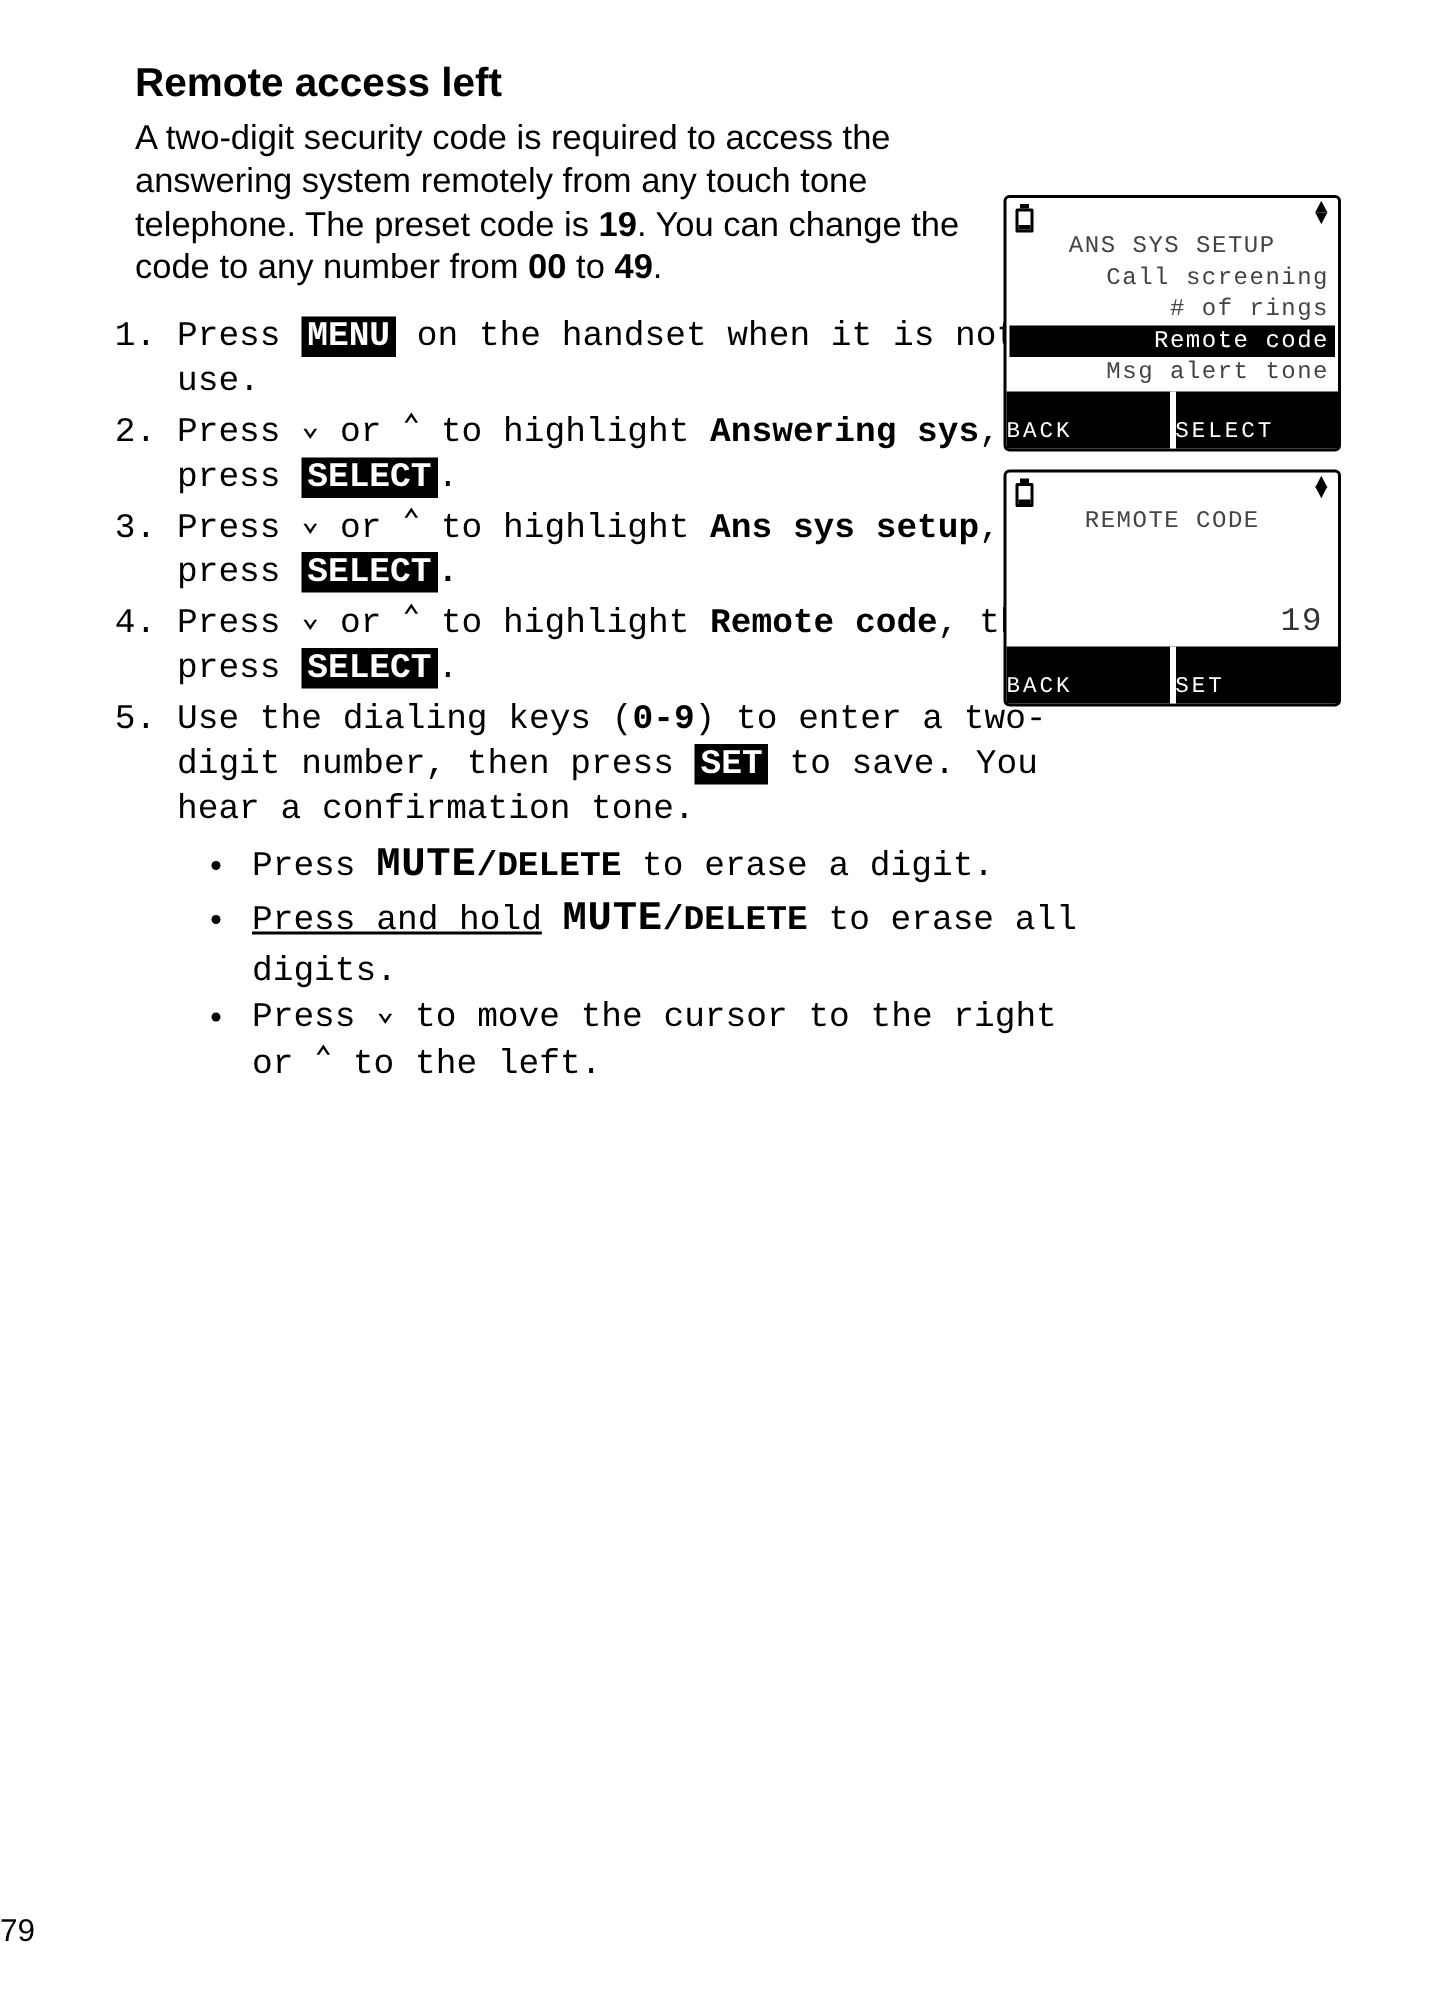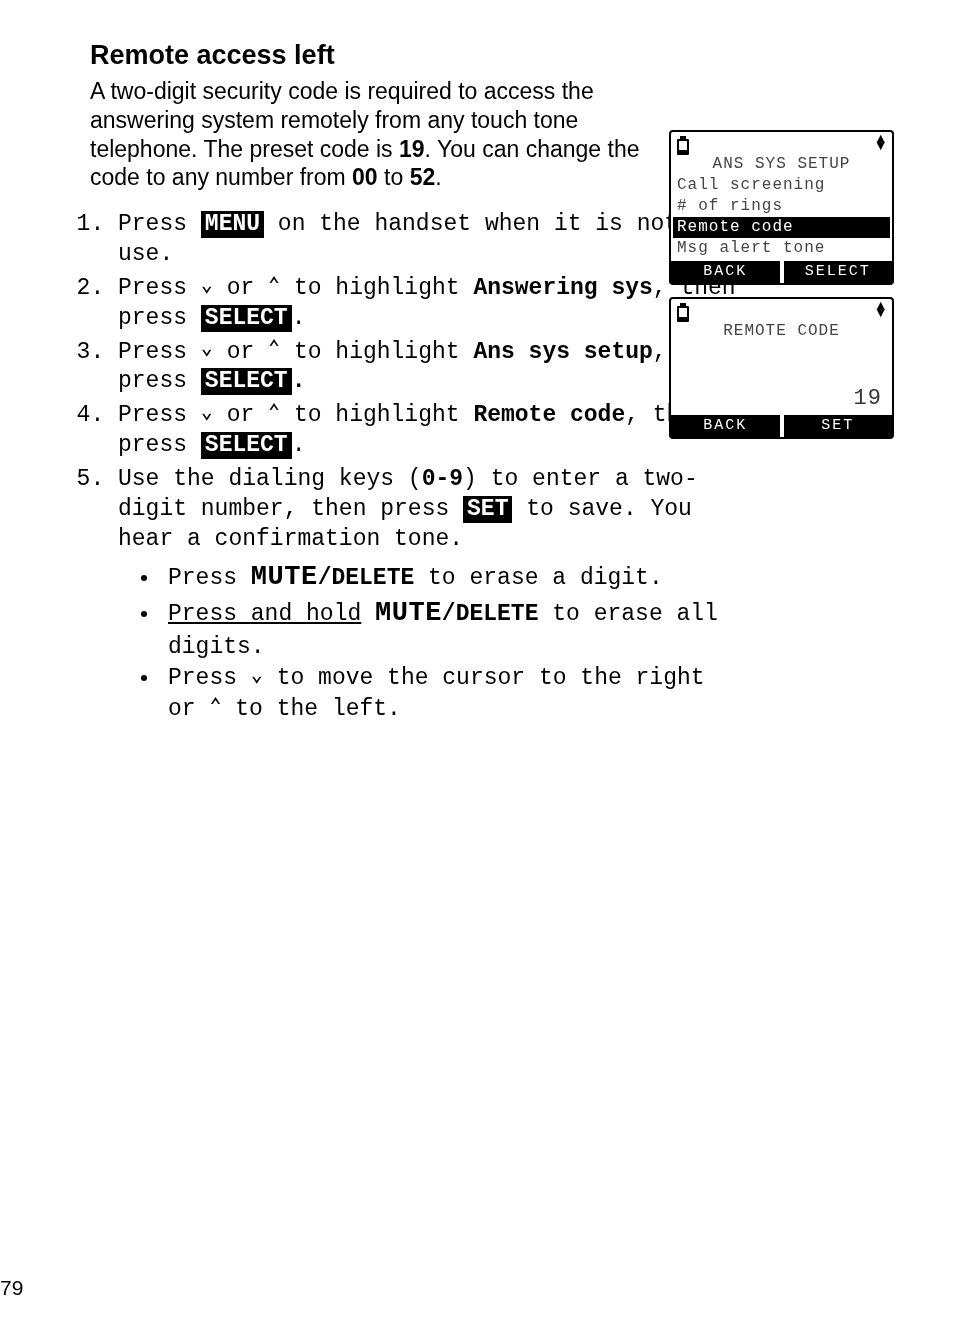--- a/index.html
+++ b/index.html
@@ -148,38 +148,38 @@
     flex-direction: column;
     align-items: center;
     line-height: 7px;
     font-size: 14px;
     color: #000;
   }
   .lcd-line {
     padding: 1px 2px;
     white-space: pre;
     min-height: 19px;
+    text-align: right;
   }
   .lcd-line.center { text-align: center; }
   .lcd-line.highlight {
     background: #000;
     color: #fff;
     margin: 0 -2px;
     padding: 1px 4px;
   }
   .lcd-softkeys {
     display: flex;
     margin: 2px -4px 0 -4px;
   }
   .softkey {
     flex: 1;
     background: #000;
     color: #fff;
-    text-align: center;
-    padding: 2px 0 3px 0;
+    padding: 18px 0 3px 0;
     font-family: "Courier New", monospace;
     letter-spacing: 2px;
     font-size: 15px;
   }
   .softkey + .softkey {
     border-left: 4px solid #fff;
   }
   .lcd-value {
     text-align: right;
     padding: 4px 6px 2px 0;
@@ -198,21 +198,21 @@
     font-size: 21px;
   }
 </style>
 </head>
 <body>
 
 <div class="page">
   <h2>Remote access left</h2>
 
   <p class="intro">
-    <span>A two-digit security code is required to access the answering system remotely from any touch tone telephone. The preset code is </span><span class="bold">19</span><span>. You can change the code to any number from </span><span class="bold">00</span><span> to </span><span class="bold">52</span><span>.</span>
+    <span>A two-digit security code is required to access the answering system remotely from any touch tone telephone. The preset code is </span><span class="bold">19</span><span>. You can change the code to any number from </span><span class="bold">00</span><span> to </span><span class="bold">49</span><span>.</span>
   </p>
 
 
   <ol class="steps">
     <li>
       <span>Press </span><span class="btn">MENU</span><span> on the handset when it is not in use.</span>
     </li>
     <li>
       <span>Press </span><span class="caret">⌄</span><span> or </span><span class="caret">⌃</span><span> to highlight </span><span class="bold">Answering sys</span><span>, then press </span><span class="btn">SELECT</span><span>.</span>
     </li>

